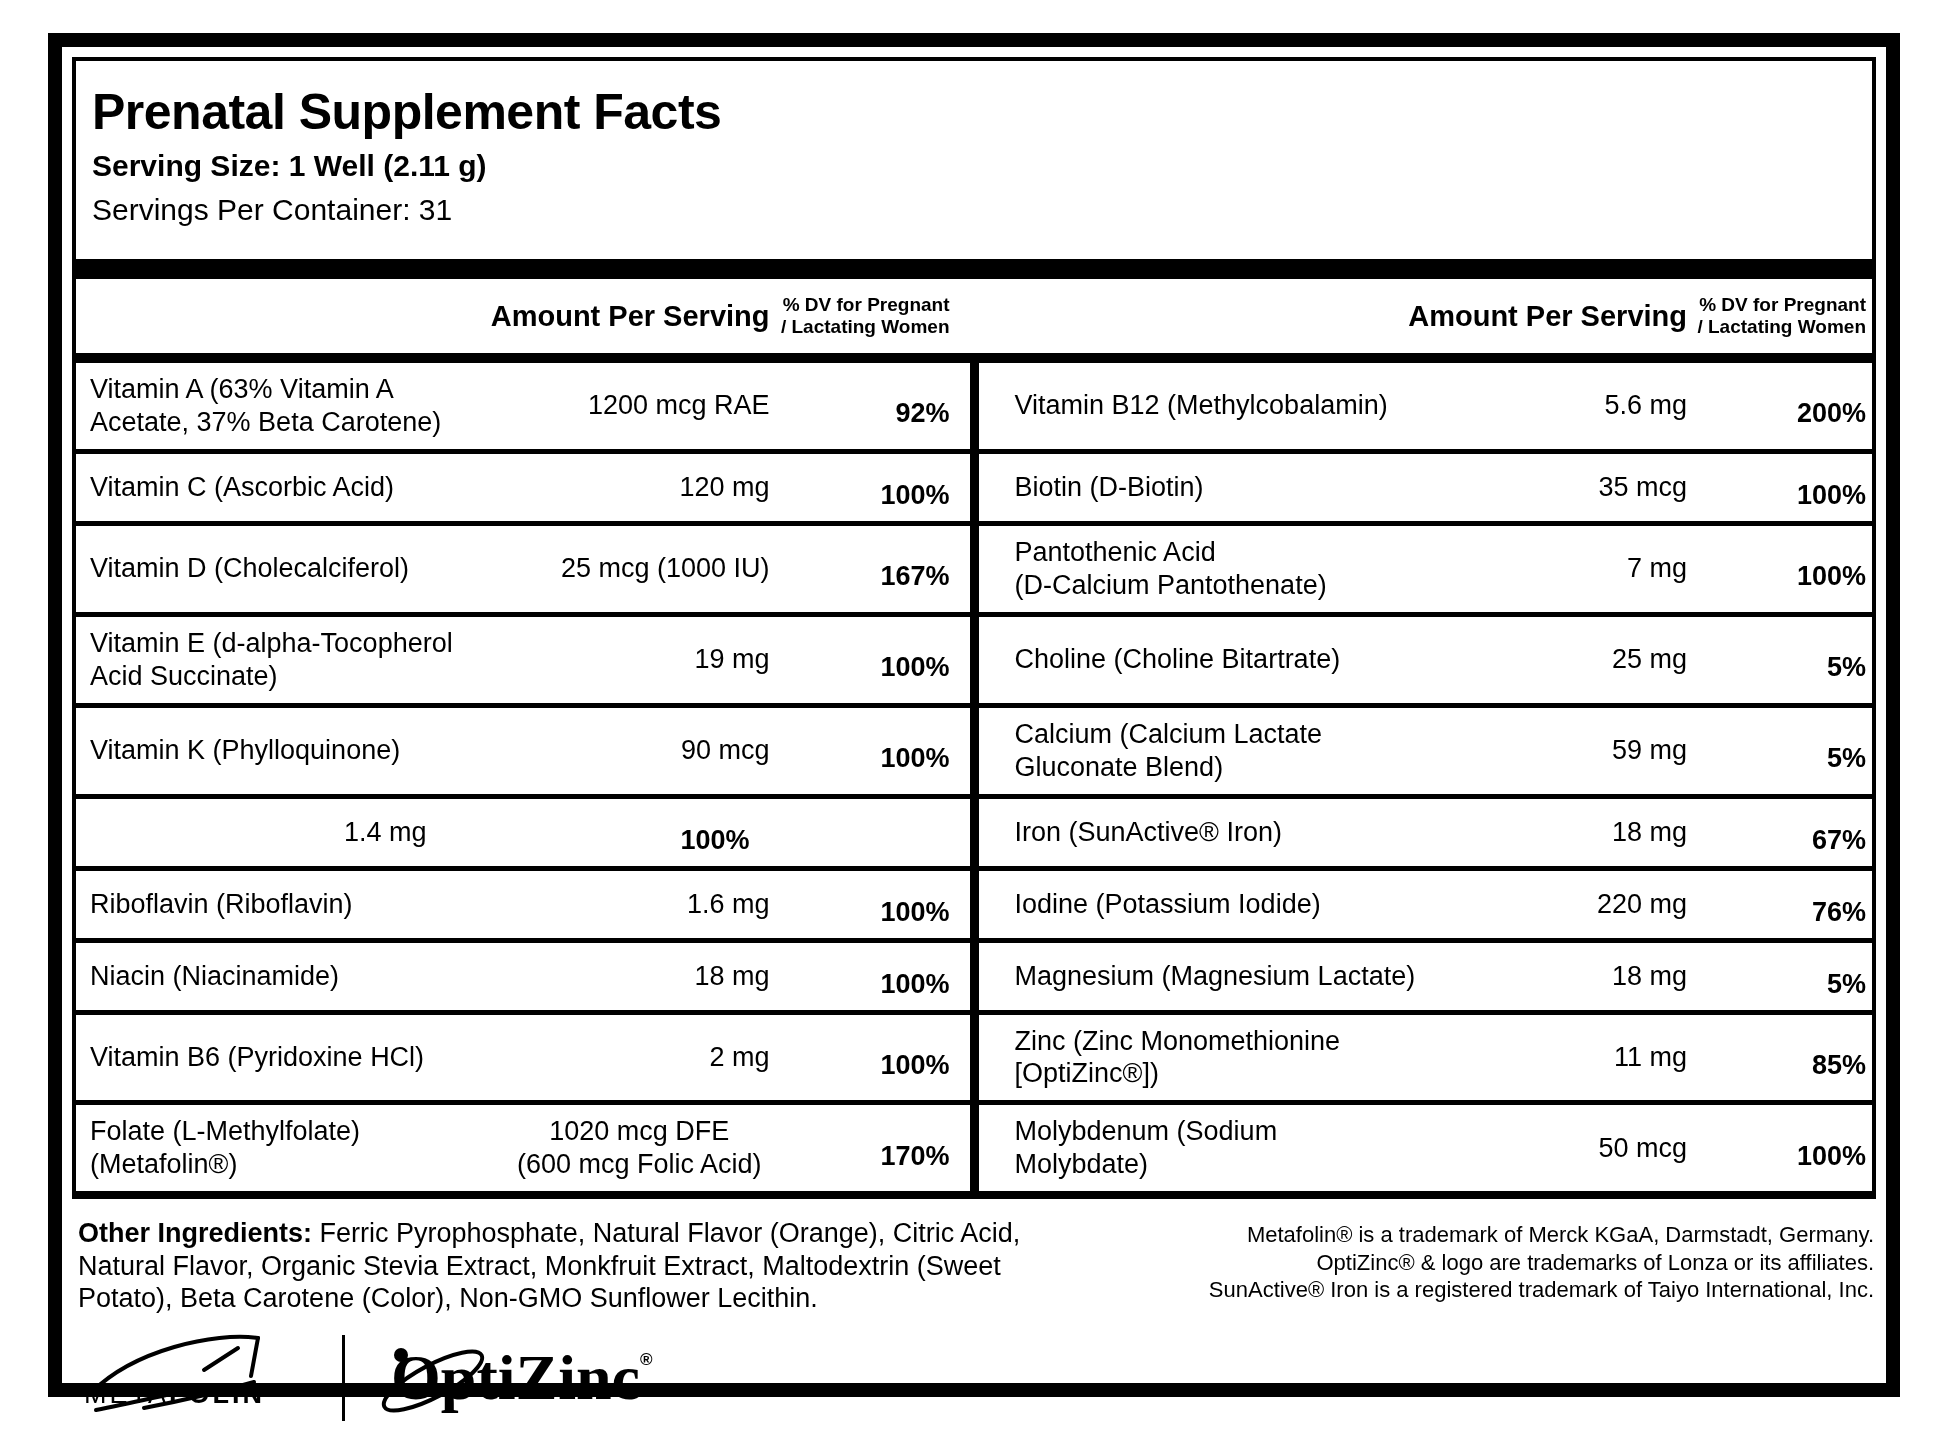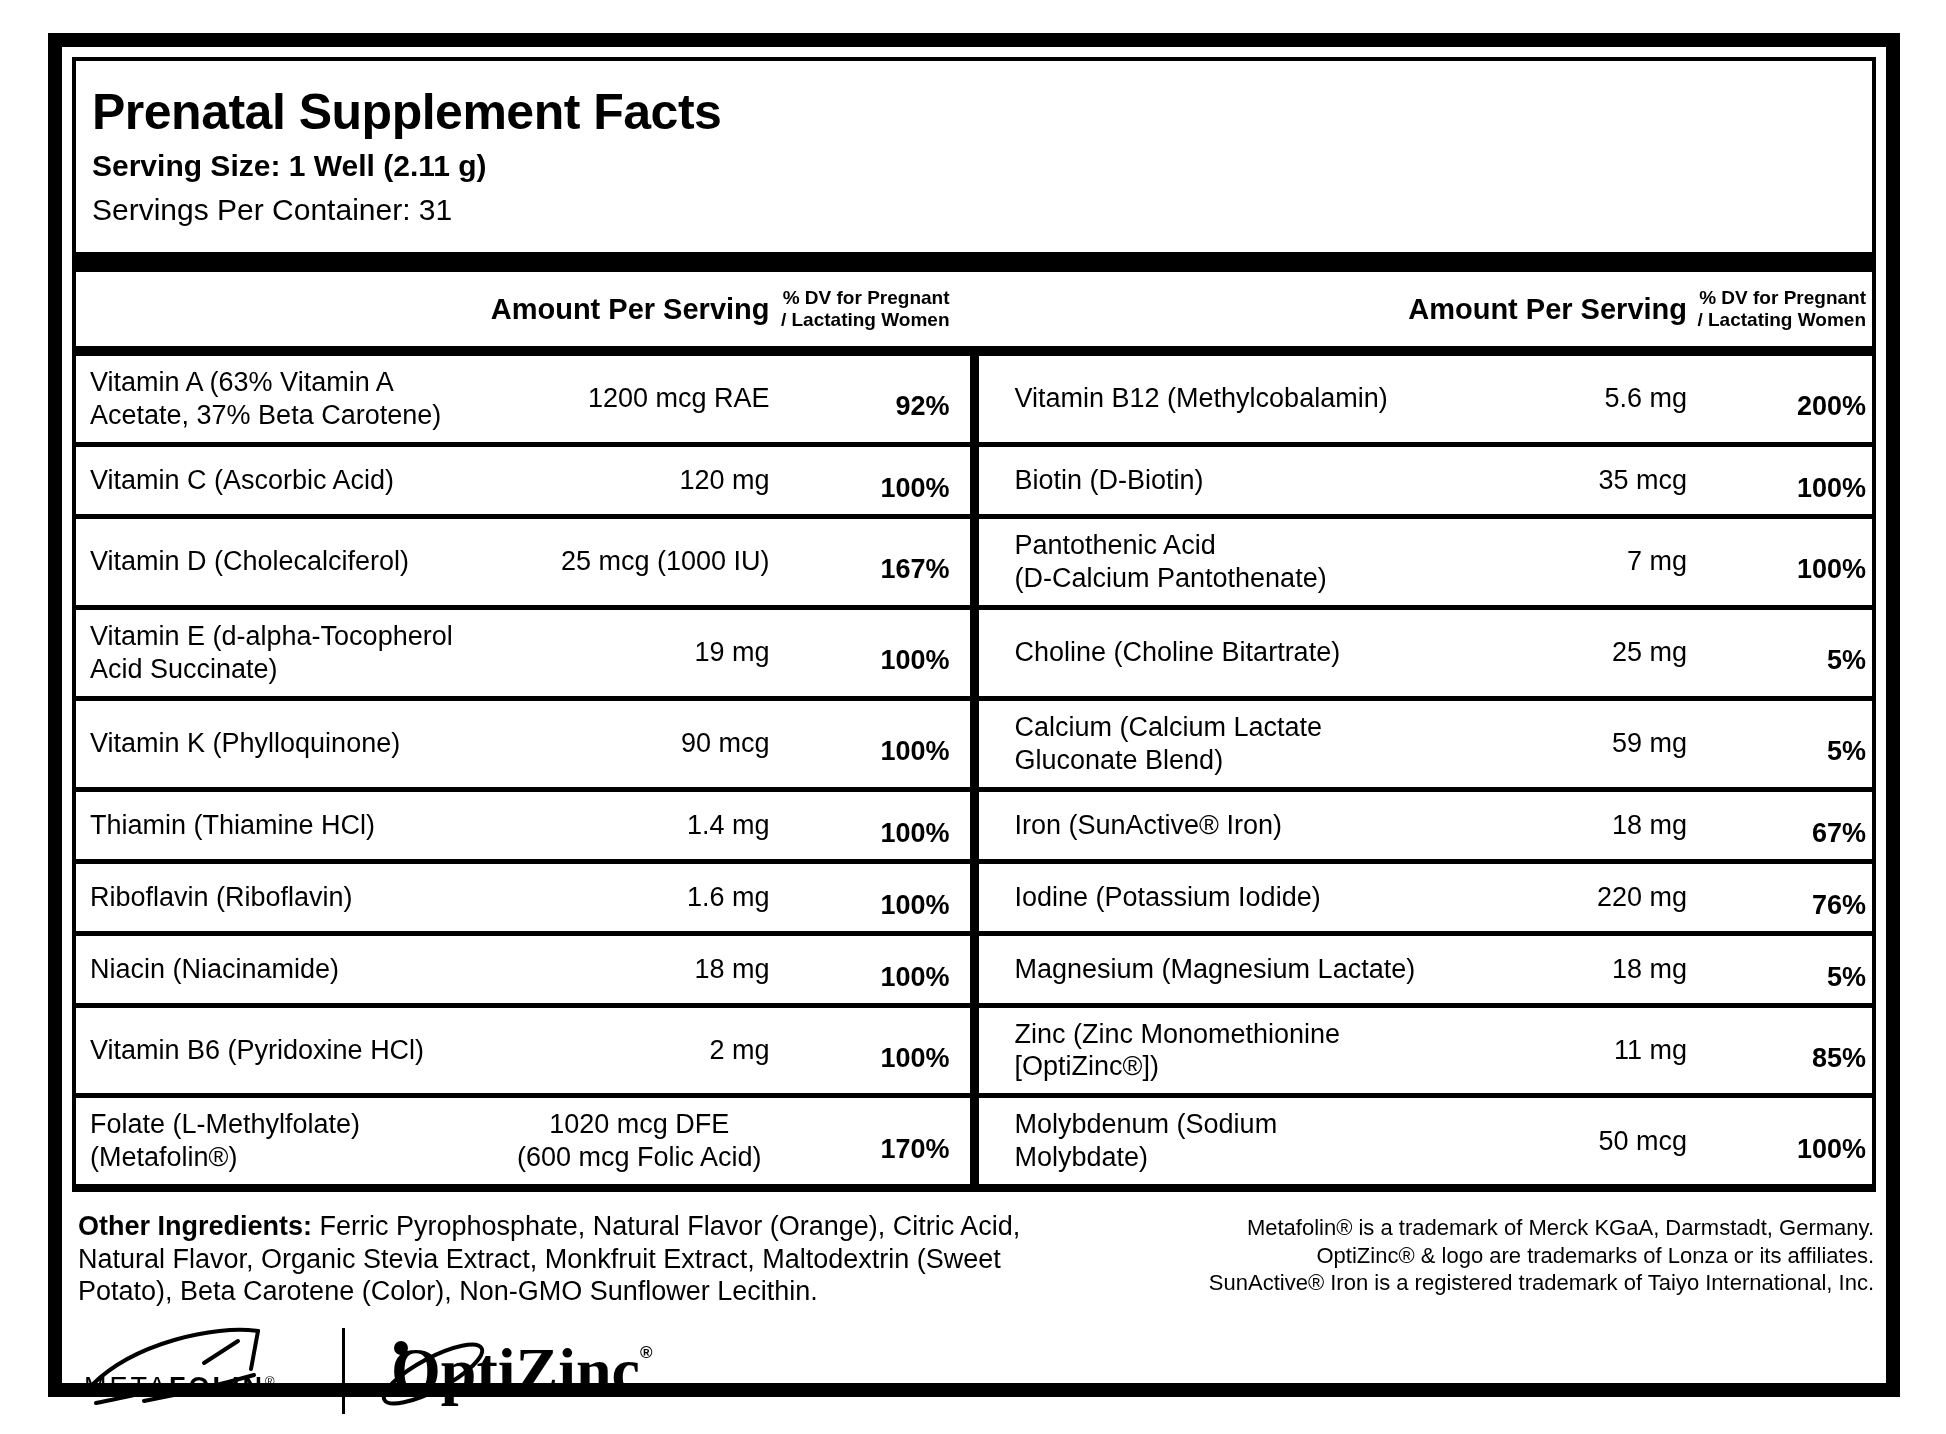--- a/index.html
+++ b/index.html
@@ -25,21 +25,21 @@
     position: absolute;
     inset: 0;
     padding: 10px;
   }
   
   .facts-box {
     border: 4px solid #000;
     border-bottom-width: 8px;
     background: #fff;
   }
-  .title-block { padding: 22px 20px 25px 16px; }
+  .title-block { padding: 22px 20px 32px 16px; }
   .main-title { font-size: 50px; font-weight: bold; letter-spacing: -0.5px; }
   .serving-size { font-size: 30px; font-weight: bold; margin-top: 8px; }
   .servings-per { font-size: 30px; font-weight: normal; margin-top: 10px; }
   .thick-bar { height: 20px; background: #000; }
 
   .facts-table {
     display: grid;
     grid-template-columns: 1fr 9px 1fr;
     grid-template-rows: 74px 10px repeat(10, auto);
   }
@@ -168,21 +168,20 @@
 Acid Succinate)</div>
     <div class="nut-amount">19 mg</div>
     <div class="nut-dv">100%</div>
   </div>
             <div class="row-cell half-left sep" style="grid-area: 7 / 1;">
     <div class="nut-name">Vitamin K (Phylloquinone)</div>
     <div class="nut-amount">90 mcg</div>
     <div class="nut-dv">100%</div>
   </div>
             <div class="row-cell half-left sep" style="grid-area: 8 / 1;">
-    <div class="nut-name">Thiamin (Thiamine HCl)</div>
     <div class="nut-amount">1.4 mg</div>
     <div class="nut-dv">100%</div>
   </div>
             <div class="row-cell half-left sep" style="grid-area: 9 / 1;">
     <div class="nut-name">Riboflavin (Riboflavin)</div>
     <div class="nut-amount">1.6 mg</div>
     <div class="nut-dv">100%</div>
   </div>
             <div class="row-cell half-left sep" style="grid-area: 10 / 1;">
     <div class="nut-name">Niacin (Niacinamide)</div>

